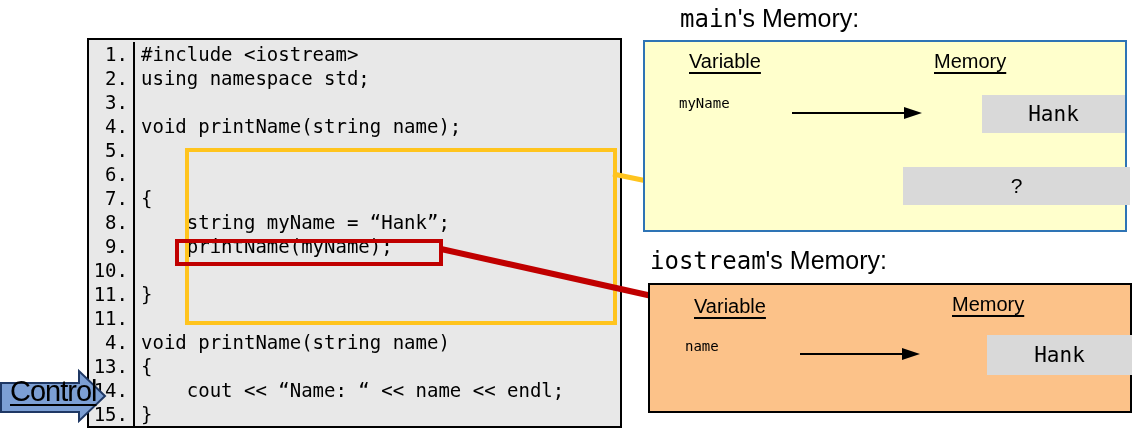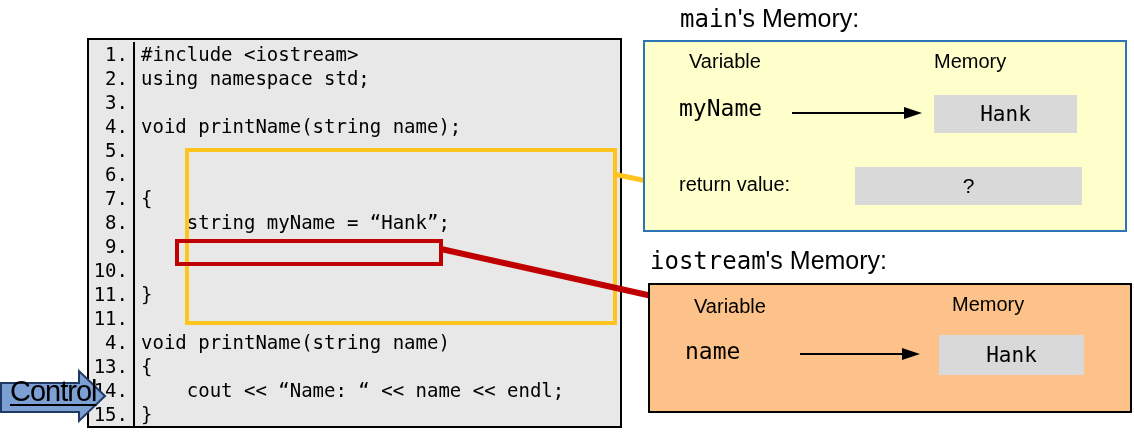--- a/index.html
+++ b/index.html
@@ -45,29 +45,30 @@
   .mem-box { position: absolute; }
   .main-mem-box {
     left: 643px; top: 40px; width: 484px; height: 192px;
     background: var(--main-box-fill); border: 2px solid var(--main-box-border);
   }
   .print-mem-box {
     left: 648px; top: 283px; width: 484px; height: 130px;
     background: var(--print-box-fill); border: 2px solid var(--print-box-border);
   }
   .col-header {
-    position: absolute; font-size: 20px; 
+    position: absolute; font-size: 20px; text-decoration: underline;
     text-underline-offset: 4px; white-space: nowrap;
   }
   .mem-label { position: absolute; font-size: 20px; white-space: nowrap; }
-  .mem-label.mono { font-size: 23px; text-align: right; }
+  .mem-label.mono { font-size: 14px; text-align: right; }
   .value-box {
     position: absolute; background: var(--value-box-fill);
     display: flex; align-items: center; justify-content: center;
     font-size: 21px;
+    margin-left: 48px;
   }
   .row-arrow { position: absolute; }
 
   
   #control-arrow-svg { position: absolute; left: 0; top: 368px; }
   .control-label {
     position: absolute; left: 10px; top: 376px; width: 104px;
     font-size: 29px; line-height: 31px; color: #000;
     text-decoration: underline; text-underline-offset: 3px;
     white-space: nowrap; letter-spacing: -1px;
@@ -81,21 +82,21 @@
   <div class="code-panel">
     <div>
         <div class="code-row"><span class="line-num">1.</span><span class="code-text">#include &lt;iostream&gt;</span></div>
         <div class="code-row"><span class="line-num">2.</span><span class="code-text">using namespace std;</span></div>
         <div class="code-row"><span class="line-num">3.</span><span class="code-text"></span></div>
         <div class="code-row"><span class="line-num">4.</span><span class="code-text">void printName(string name);</span></div>
         <div class="code-row"><span class="line-num">5.</span><span class="code-text"></span></div>
         <div class="code-row"><span class="line-num">6.</span></div>
         <div class="code-row"><span class="line-num">7.</span><span class="code-text">{</span></div>
         <div class="code-row"><span class="line-num">8.</span><span class="code-text">    string myName = “Hank”;</span></div>
-        <div class="code-row"><span class="line-num">9.</span></div>
+        <div class="code-row"><span class="line-num">9.</span><span class="code-text">    printName(myName);</span></div>
         <div class="code-row"><span class="line-num">10.</span></div>
         <div class="code-row"><span class="line-num">11.</span><span class="code-text">}</span></div>
         <div class="code-row"><span class="line-num">11.</span><span class="code-text"></span></div>
         <div class="code-row"><span class="line-num">4.</span><span class="code-text">void printName(string name)</span></div>
         <div class="code-row"><span class="line-num">13.</span><span class="code-text">{</span></div>
         <div class="code-row"><span class="line-num">14.</span><span class="code-text">    cout &lt;&lt; “Name: “ &lt;&lt; name &lt;&lt; endl;</span></div>
         <div class="code-row"><span class="line-num">15.</span><span class="code-text">}</span></div>
       </div>
   </div>
 
@@ -115,21 +116,20 @@
     <div class="col-header" style="left:44px; top:8px;">Variable</div>
     <div class="col-header" style="left:289px; top:8px;">Memory</div>
 
     <div class="mem-label mono" style="left:34px; top:53px;">myName</div>
     <svg class="row-arrow" style="left:147px; top:64px;" width="130" height="14">
       <line x1="0" y1="7" x2="114" y2="7" stroke="#000" stroke-width="2"></line>
       <polygon points="112,1 130,7 112,13" fill="#000"></polygon>
     </svg>
     <div class="value-box mono" style="left:289px; top:53px; width:143px; height:38px;">Hank</div>
 
-    <div class="mem-label" style="left:34px; top:131px;">return value:</div>
     <div class="value-box" style="left:210px; top:125px; width:227px; height:38px;">?</div>
   </div>
 
   <div class="mem-title print-mem-title">
     <span class="mono">iostream</span><span>'s Memory:</span>
   </div>
 
   <div class="mem-box print-mem-box">
     <div class="col-header" style="left:44px; top:10px;">Variable</div>
     <div class="col-header" style="left:302px; top:8px;">Memory</div>

